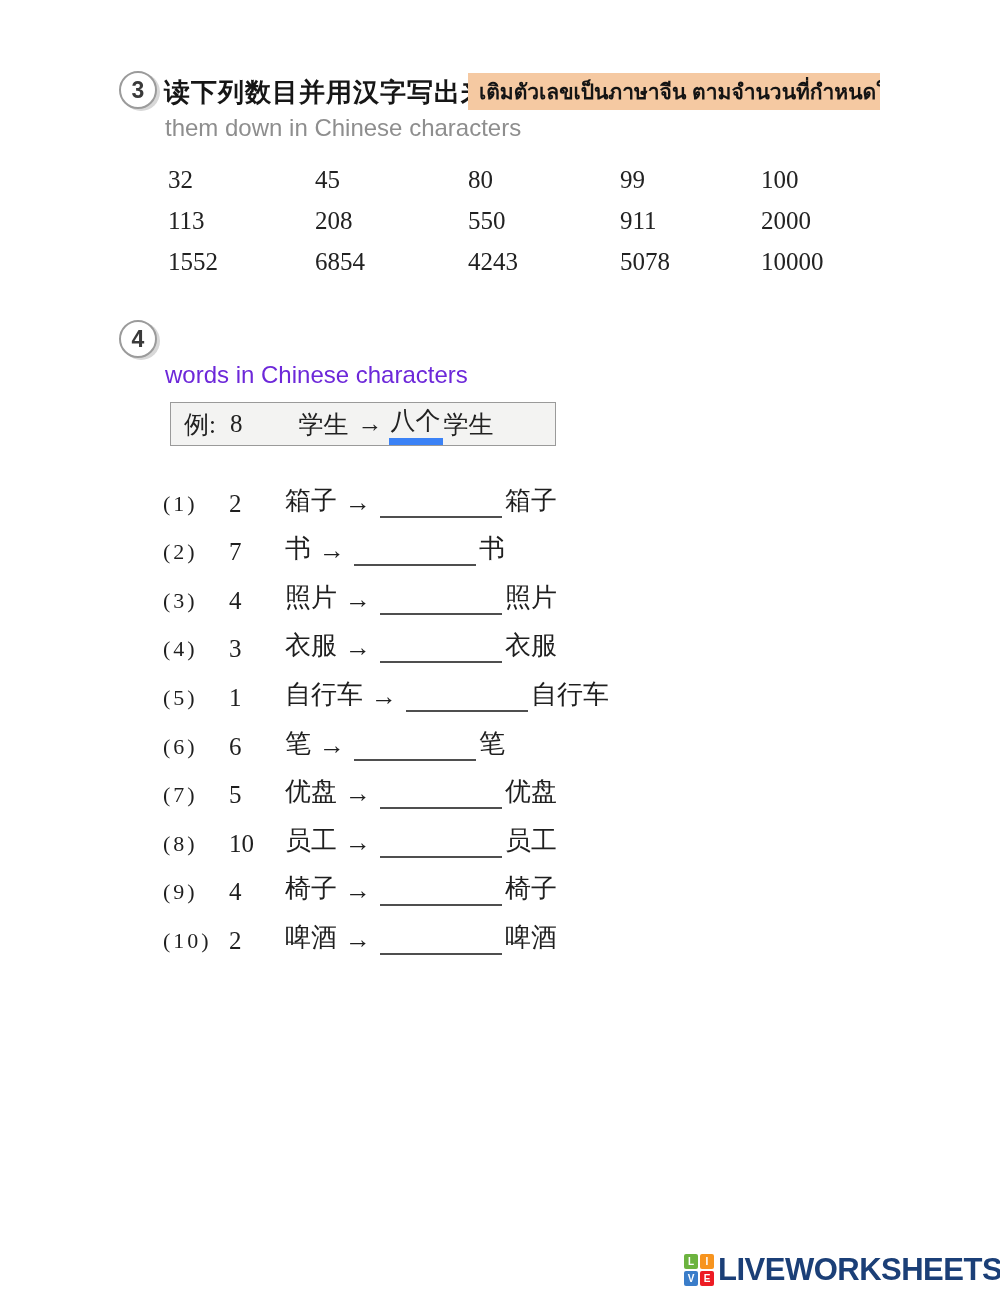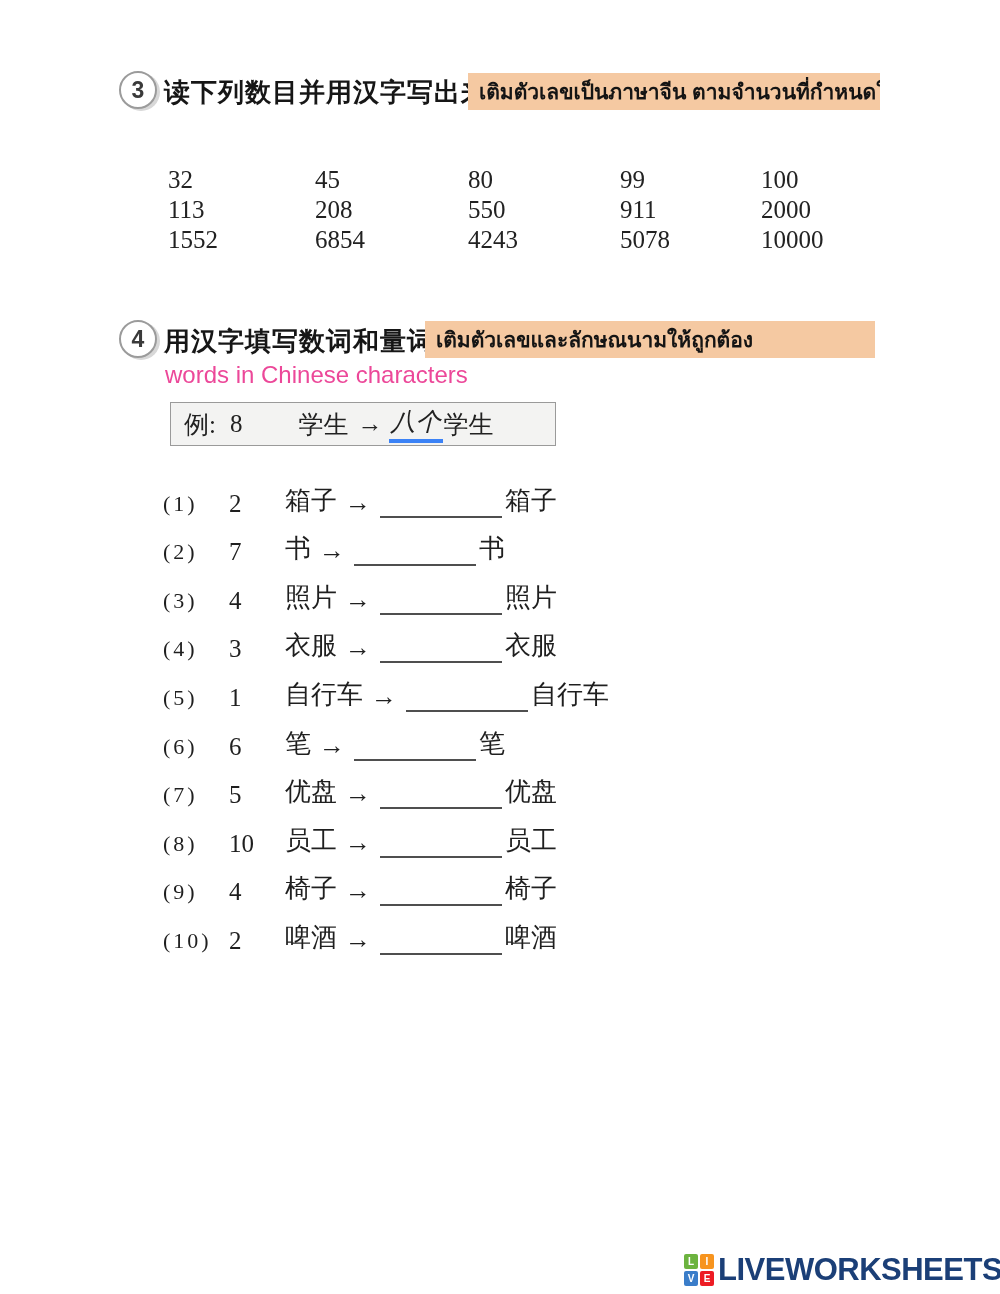--- a/index.html
+++ b/index.html
@@ -42,35 +42,35 @@
     position:absolute; font-family:"Liberation Sans","DejaVu Sans",sans-serif;
     font-size:24px; color:#8e8e8e; white-space:nowrap;
   }
   .sub3 { left:165px; top:114px; }
   .sub4 { left:165px; top:361px; }
 
   
   .num-grid {
     position:absolute; left:168px; top:166px;
     display:grid; grid-template-columns:147px 153px 152px 141px auto;
-    row-gap:2px; font-size:25px; color:#222;
+    row-gap:13px; font-size:25px; color:#222;
   }
 
   
   .example-box {
     position:absolute; left:170px; top:402px; width:386px; height:44px;
     border:1px solid #9a9a9a; background:#f3f3f2;
     display:flex; align-items:center; padding-left:13px;
     font-size:25px; color:#222; white-space:nowrap;
   }
   .ex-label { margin-right:14px; }
   .ex-number { margin-right:56px; }
   .ex-word { margin-right:9px; }
   .ex-arrow { margin-right:7px; }
-  .ex-answer { border-bottom:4px solid #3b82f6; padding:0 3px 1px 1px;font-style:italic; }
+  .ex-answer { border-bottom:7px solid #3b82f6; padding:0 3px 1px 1px; }
 
   
   .items { position:absolute; left:163px; top:469px; display:flex; flex-direction:column; }
   .item-row { height:48.6px; display:flex; align-items:flex-end; white-space:nowrap; }
   .item-head { display:flex; width:122px; align-items:flex-end; }
   .item-no { font-size:22px; letter-spacing:3px; min-width:58px; padding-bottom:1px; }
   .item-count { font-size:25px; margin-left:8px; }
   .item-word { font-size:26px; }
   .item-arrow { font-size:26px; margin:0 9px 0 8px; }
   .item-blank {
@@ -101,20 +101,21 @@
 </head>
 <body>
 
 <div class="page">
 
   <div class="badge badge3">
     <span>3</span>
   </div>
   <div class="title-zh title3">读下列数目并用汉字写出来</div>
   <div class="thai-highlight thai3" style="background-color: rgb(245, 201, 162);">เติมตัวเลขเป็นภาษาจีน ตามจำนวนที่กำหนดให้</div>
+  <div class="subtitle-en sub3" style="color: rgb(142, 142, 142);">them down in Chinese characters</div>
 
   <div class="num-grid">
     <span>32</span>
     <span>45</span>
     <span>80</span>
     <span>99</span>
     <span>100</span>
     <span>113</span>
     <span>208</span>
     <span>550</span>
@@ -123,23 +124,21 @@
     <span>1552</span>
     <span>6854</span>
     <span>4243</span>
     <span>5078</span>
     <span>10000</span>
   </div>
 
   <div class="badge badge4">
     <span>4</span>
   </div>
-  <div class="title-zh title4">用汉字填写数词和量词</div>
-  <div class="thai-highlight thai4" style="background-color: rgb(245, 201, 162);">เติมตัวเลขและลักษณนามให้ถูกต้อง</div>
-  <div class="subtitle-en sub4" style="color: #ec4899;">words in Chinese characters</div>
+  <div class="subtitle-en sub4" style="color: #6d28d9;">words in Chinese characters</div>
 
   <div class="example-box">
     <span class="ex-label">例:</span>
     <span class="ex-number">8</span>
     <span class="ex-word">学生</span>
     <span class="ex-arrow">→</span>
     <span class="ex-answer">八个</span>
     <span>学生</span>
   </div>
 

